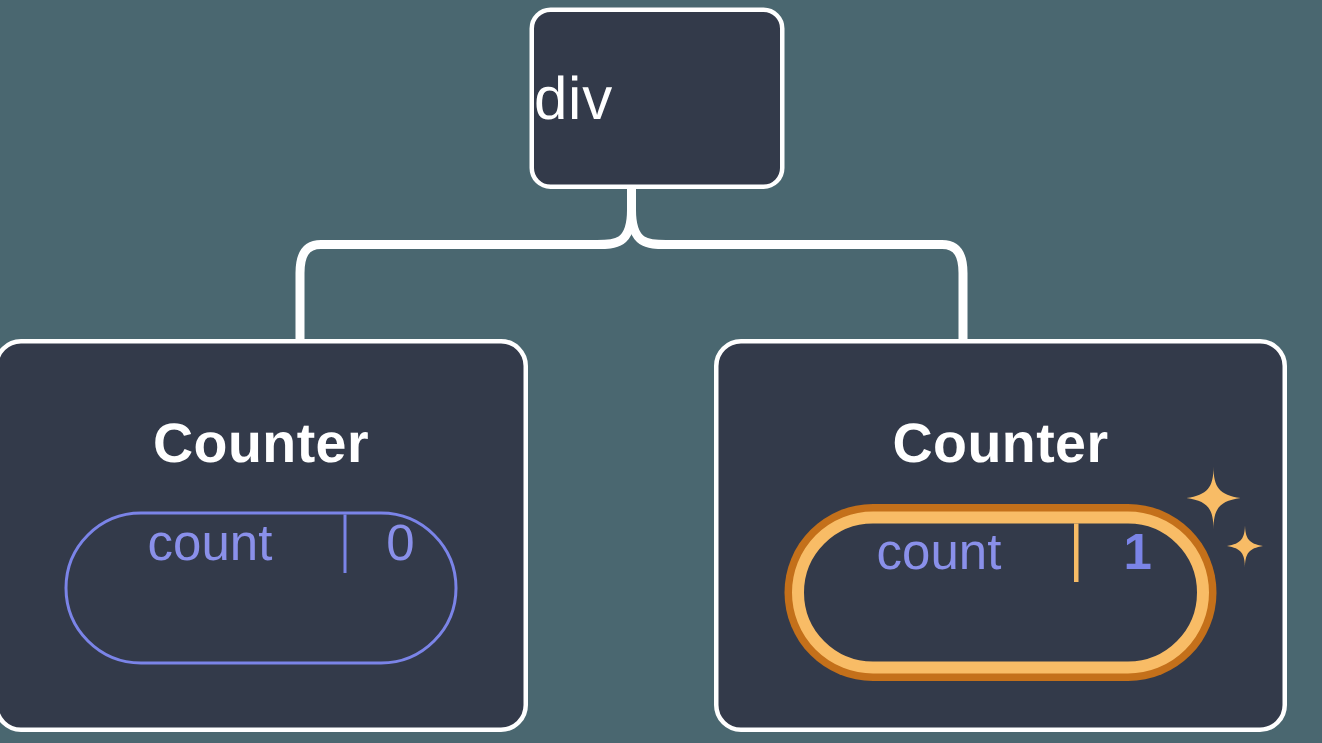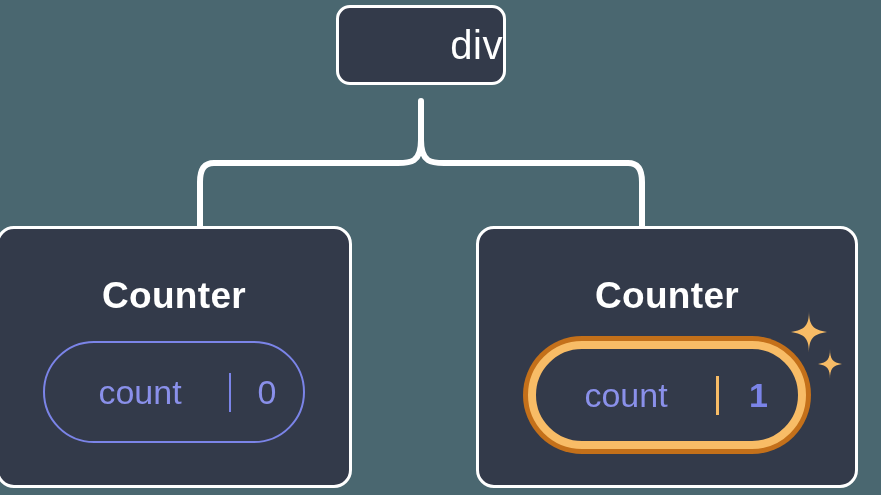--- a/index.html
+++ b/index.html
@@ -31,27 +31,27 @@
   
   .node {
     position: absolute;
     box-sizing: border-box;
     background: #333a4a;
     border: 3px solid #ffffff;
     border-radius: 14px;
     z-index: 2;
   }
   .node.root {
-    left: 336px;
+    left: 353px;
     top: 5px;
     width: 170px;
-    height: 80px;
+    height: 121px;
     display: flex;
     align-items: center;
-    justify-content: flex-end;
+    justify-content: flex-start;
   }
   .node-title-root {
     color: #ffffff;
     font-size: 40px;
     font-weight: 400;
     letter-spacing: 0.5px;
     line-height: 1;
   }
 
   .node.child {
@@ -78,21 +78,21 @@
   .pill-wrap {
     position: relative;
     margin-top: 27px;
     display: flex;
     align-items: center;
     justify-content: center;
   }
   .pill {
     box-sizing: border-box;
     display: flex;
-    align-items: center;
+    align-items: flex-start;
     border-radius: 999px;
     height: 102px;
   }
   .pill .seg {
     display: flex;
     align-items: center;
     justify-content: center;
   }
   .pill .seg-label { font-size: 34px; font-weight: 400; }
   .pill .seg-value { font-size: 34px; }

